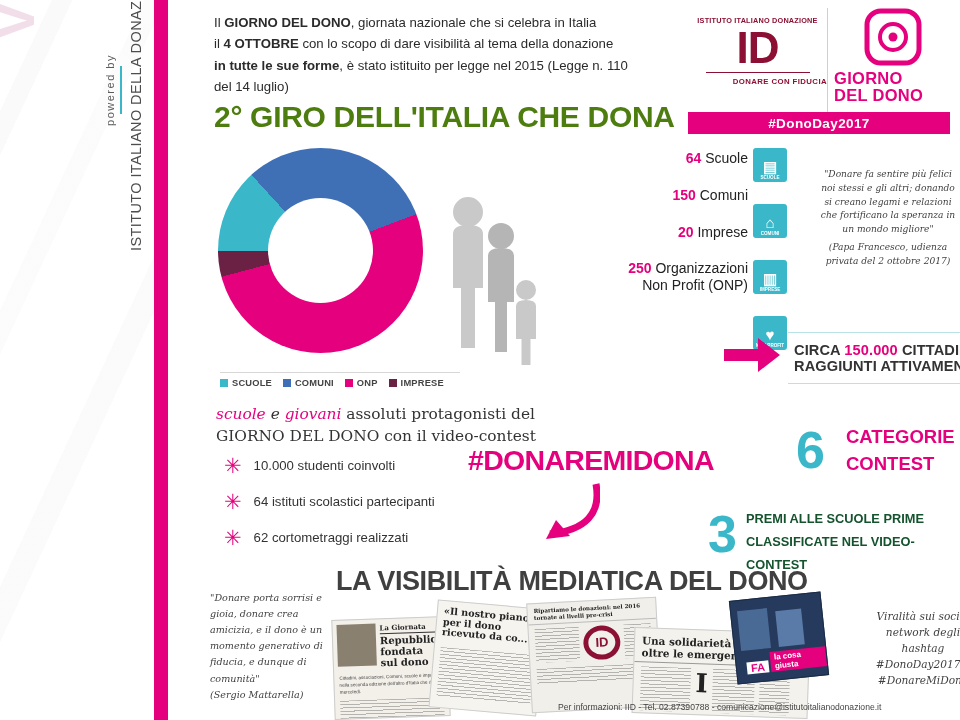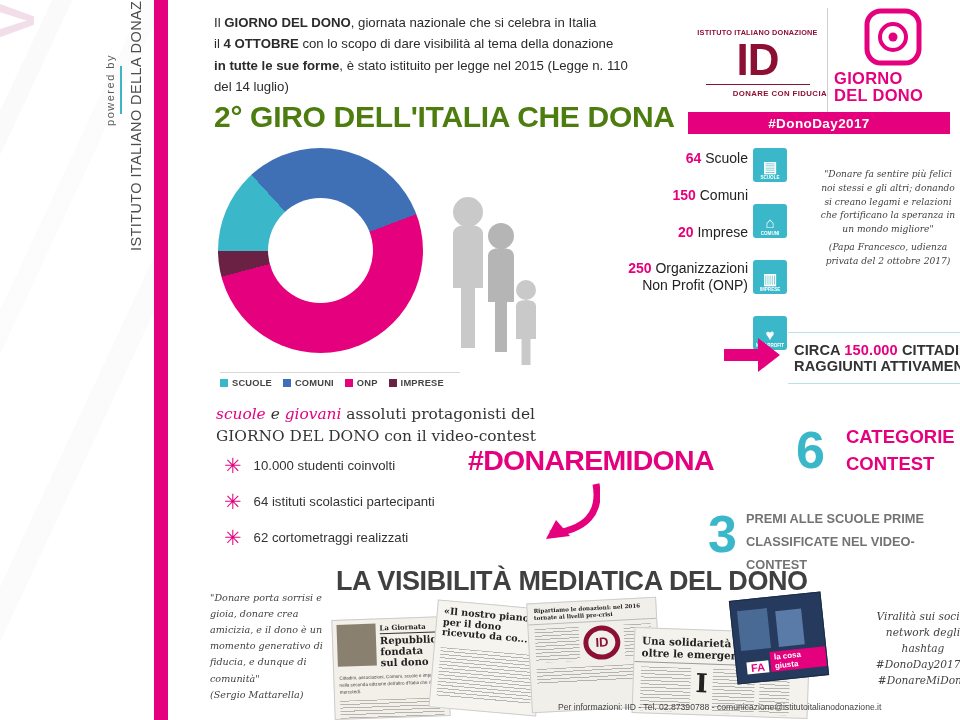--- a/index.html
+++ b/index.html
@@ -63,21 +63,21 @@
   #intro {
     position: absolute; left: 46px; top: 12px; width: 470px;
     font-size: 13.2px; line-height: 1.62; color: #2b2b2b;
   }
   #intro b { font-weight: bold; }
 
   
   #logo-row { position: absolute; left: 520px; top: 8px; width: 262px; height: 112px; }
   .logo-box { position: absolute; top: 0; }
   #iid-logo { left: 0; width: 140px; height: 104px; border-right: 1px solid #cfcfcf; }
-  #iid-logo .arc-top { font-size: 7.3px; color: #8c1034; letter-spacing: .2px; text-align:center; font-weight:bold; margin-top:20px; }
+  #iid-logo .arc-top { font-size: 7.3px; color: #8c1034; letter-spacing: .2px; text-align:center; font-weight:bold; margin-top:8px; }
   #iid-big { font-size: 44px; font-weight: bold; color: #8c1034; text-align: center; line-height: .95; letter-spacing: -1px; margin-top: 2px;}
   #iid-sub { font-size: 7.8px; font-weight: bold; color: #8c1034; letter-spacing: .4px; text-align:right; margin-top: 4px; }
   #iid-rule { width: 104px; height: 1px; background:#8c1034; margin: 3px auto; }
   #gdd-logo { left: 146px; width: 118px; }
   #gdd-mark { width: 58px; height: 58px; margin: 0 auto 4px auto; position: relative; }
   #gdd-text { font-size: 16.5px; font-weight: bold; color: #e5007e; text-align: left; line-height: 1.02; letter-spacing:.3px; }
   #hashtag-bar {
     position: absolute; left: 520px; top: 112px; width: 262px; height: 22px;
     background: #e5007e; color: #fff; font-size: 13.5px; font-weight: bold;
     display: flex; align-items: center; justify-content: center; letter-spacing: .4px;
@@ -168,21 +168,21 @@
   #hashtag-big {
     position: absolute; left: 300px; top: 444px;
     font-size: 28.5px; font-weight: bold; color: #e5007e; letter-spacing: -.7px;
   }
   #arrow-2 { position: absolute; left: 302px; top: 480px; width: 130px; height: 70px; }
 
   
   #six { position: absolute; left: 628px; top: 424px; font-size: 52px; font-weight: bold; color: #3ab7c8; line-height: 1; }
   #six-txt { position: absolute; left: 678px; top: 424px; font-size: 18.5px; font-weight: bold; color: #e5007e; line-height: 1.45; }
   #three { position: absolute; left: 540px; top: 508px; font-size: 52px; font-weight: bold; color: #3ab7c8; line-height: 1; }
-  #three-txt { position: absolute; left: 578px; top: 508px; font-size: 12.8px; font-weight: bold; color: #737373; line-height: 1.78; }
+  #three-txt { position: absolute; left: 578px; top: 508px; font-size: 12.8px; font-weight: bold; color: #14532d; line-height: 1.78; }
 
   
   #visibilita {
     position: absolute; left: 168px; top: 566px;
     font-size: 27px; font-weight: bold; color: #404040; letter-spacing: -.4px;
   }
 
   
   #mattarella {
     position: absolute; left: 42px; top: 590px; width: 118px;

